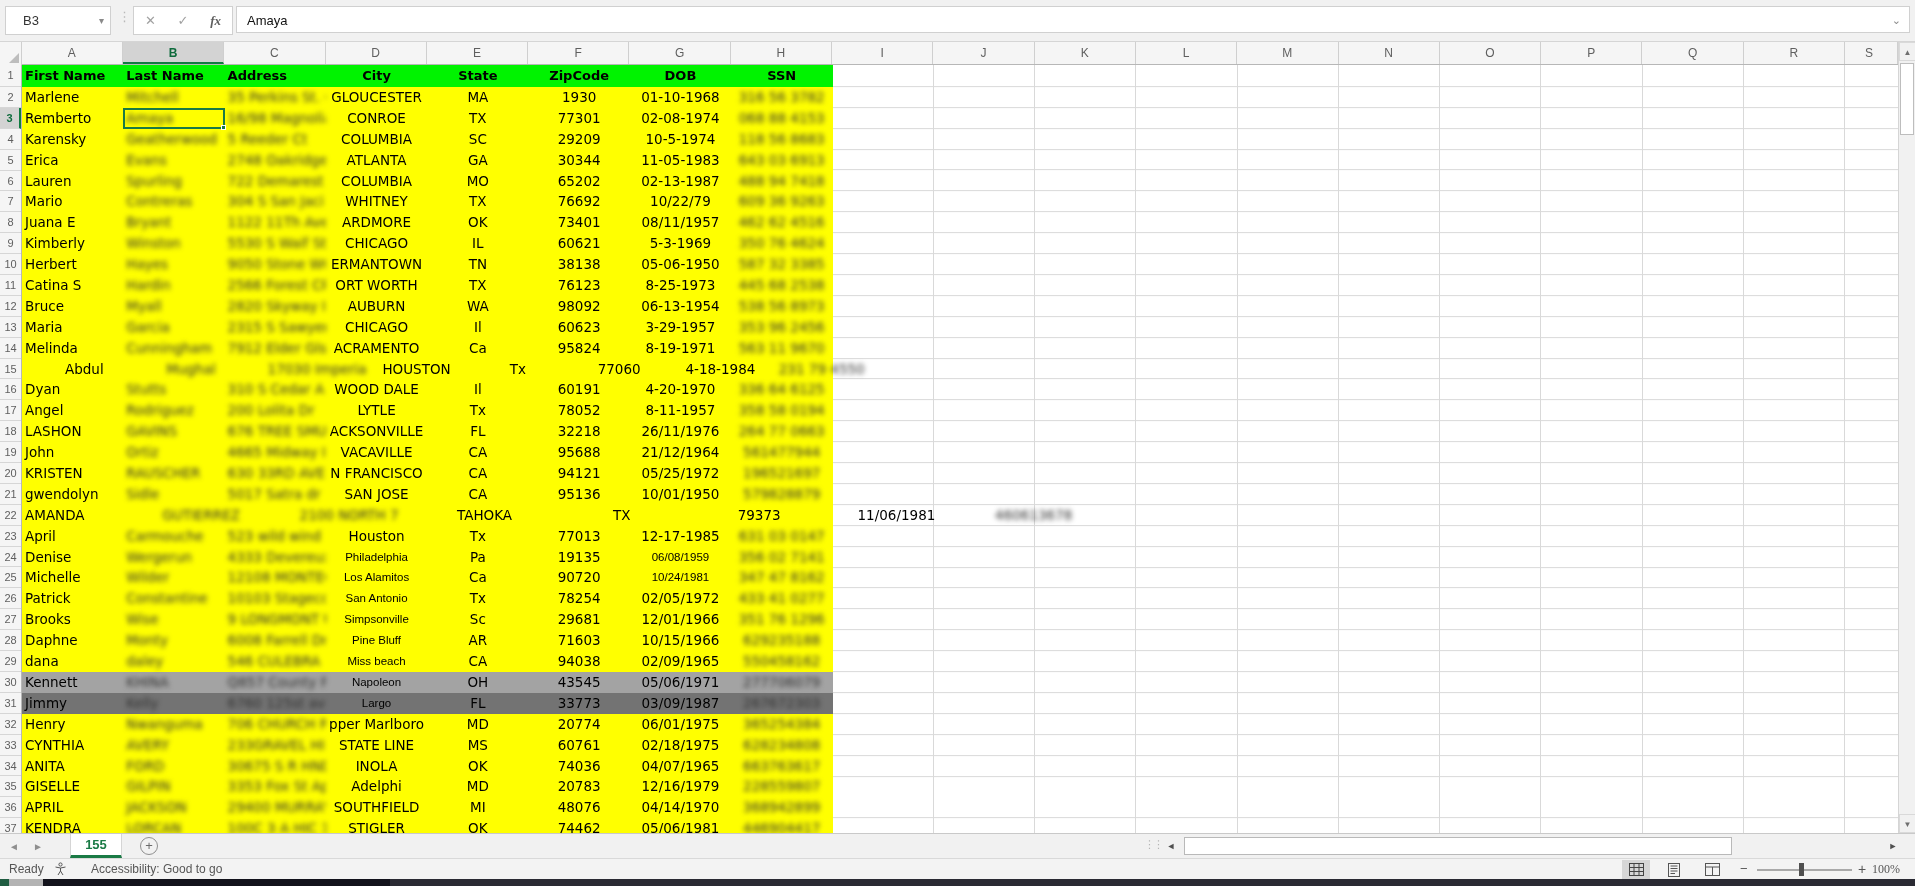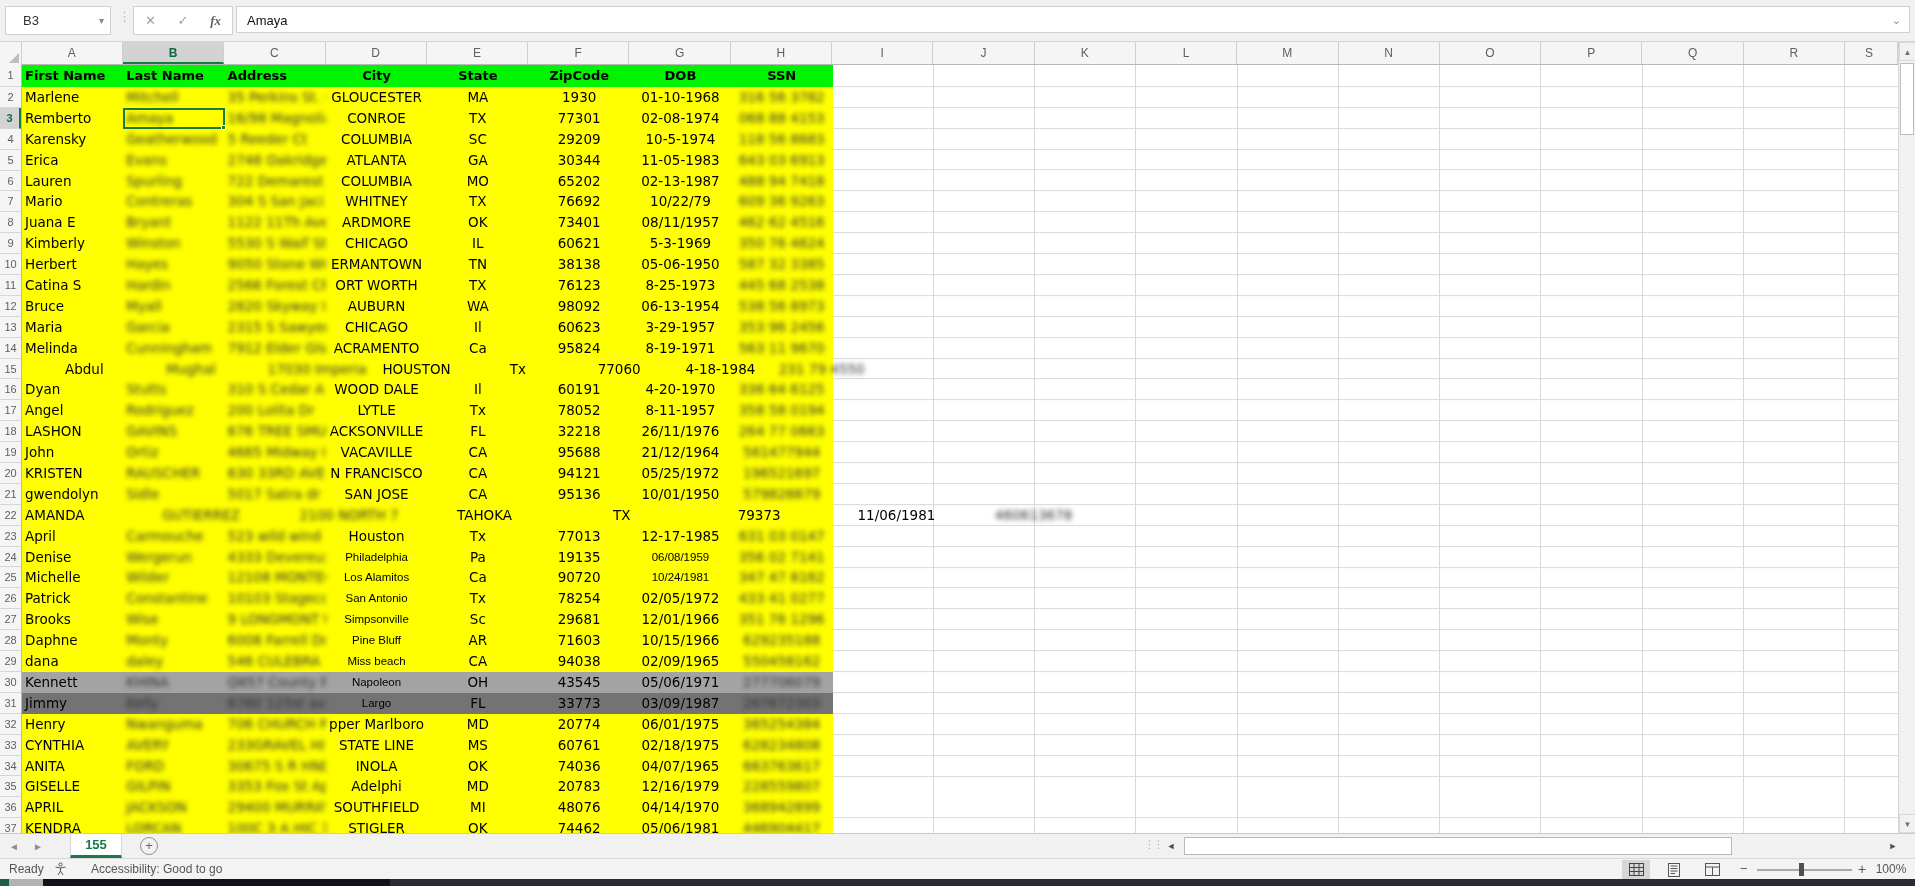--- a/index.html
+++ b/index.html
@@ -94,21 +94,21 @@
                 border-top:1px solid #d9d9d9; font-size:12px; color:#565656; }
   .status-bar .ready { position:absolute; left:9px; top:3px; }
   .a11y-icon { position:absolute; left:54px; top:3px; }
   .status-bar .a11y { position:absolute; left:71px; top:3px;margin-left:20px; }
   .view-btn { position:absolute; top:1px; width:28px; height:19px; display:flex; align-items:center; justify-content:center; }
   .view-btn.active { background:#d6d6d6; }
   .zoom-minus { position:absolute; left:1740px; top:2px; color:#565656; font-size:13px; }
   .zoom-track { position:absolute; left:1757px; top:10px; width:95px; height:2px; background:#a9a9a9; }
   .zoom-thumb { position:absolute; left:1799px; top:4px; width:5px; height:13px; background:#4f4f4f; }
   .zoom-plus { position:absolute; left:1858px; top:2px; color:#565656; font-size:14px; }
-  .zoom-pct { position:absolute; left:1872px; top:3px; width:38px; text-align:center; }
+  .zoom-pct { position:absolute; left:1872px; top:3px; width:38px; text-align:left;font-family:Liberation Serif, serif; }
 
   
   .sliver { position:absolute; left:0; top:879px; width:1915px; height:7px; background:#2a2a33; }
   .sliver .seg1 { position:absolute; left:0; top:0; width:9px; height:7px; background:#1f5c41; }
   .sliver .seg2 { position:absolute; left:9px; top:0; width:34px; height:7px; background:#b3b3b3; }
   .sliver .seg3 { position:absolute; left:43px; top:0; width:347px; height:7px; background:#12121b; }
 </style>
 </head>
 <body>
 

